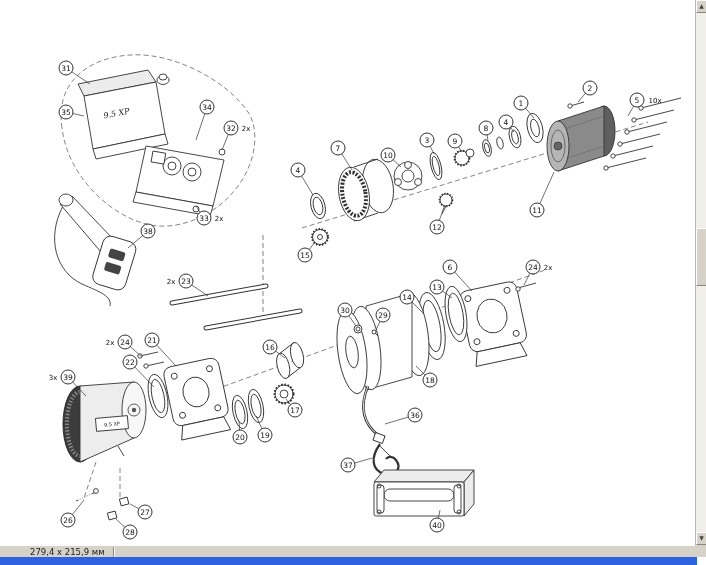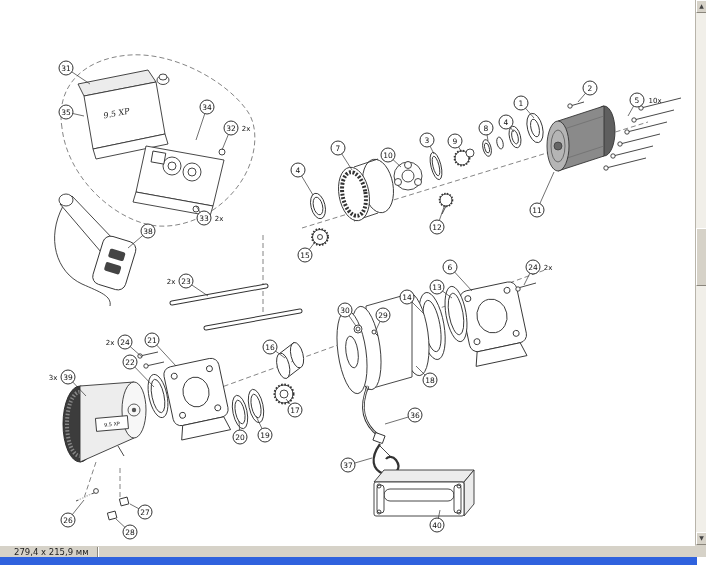--- a/index.html
+++ b/index.html
@@ -23,21 +23,21 @@
 
   
   .vscroll{position:absolute;right:0;top:0;width:11px;height:545px;background:#f1efe9;border-left:1px solid #b8b4aa;box-sizing:border-box;}
   .sb-btn{position:absolute;left:0;width:11px;height:13px;background:#d6d2c8;border:1px solid;border-color:#fff #8a867c #8a867c #fff;box-sizing:border-box;font-size:6px;line-height:10px;text-align:center;color:#444;}
   .sb-btn.up{top:0;}
   .sb-btn.down{bottom:0;}
   .sb-thumb{position:absolute;left:0;top:228px;width:11px;height:58px;background:#d6d2c8;border:1px solid;border-color:#fff #8a867c #8a867c #fff;box-sizing:border-box;}
 
   
   .statusbar{position:absolute;left:0;top:545px;width:695px;height:12px;background:#d6d2c8;border-top:1px solid #fff;box-sizing:border-box;display:flex;align-items:center;font-size:8.5px;color:#222;}
-  .status-text{padding-left:14px;white-space:nowrap;}
+  .status-text{padding-left:30px;white-space:nowrap;}
   .status-divider{width:1px;height:10px;background:#8a867c;border-right:1px solid #fff;margin-left:8px;}
   .status-fill{flex:1;}
   .corner{position:absolute;right:0;top:545px;width:11px;height:12px;background:#d6d2c8;}
 
   
   .taskbar-strip{position:absolute;left:0;top:557px;width:697px;height:8px;background:#2f62de;}
   .taskbar-corner{position:absolute;right:0;top:557px;width:9px;height:8px;background:#fff;}
 </style>
 </head>
 <body>

